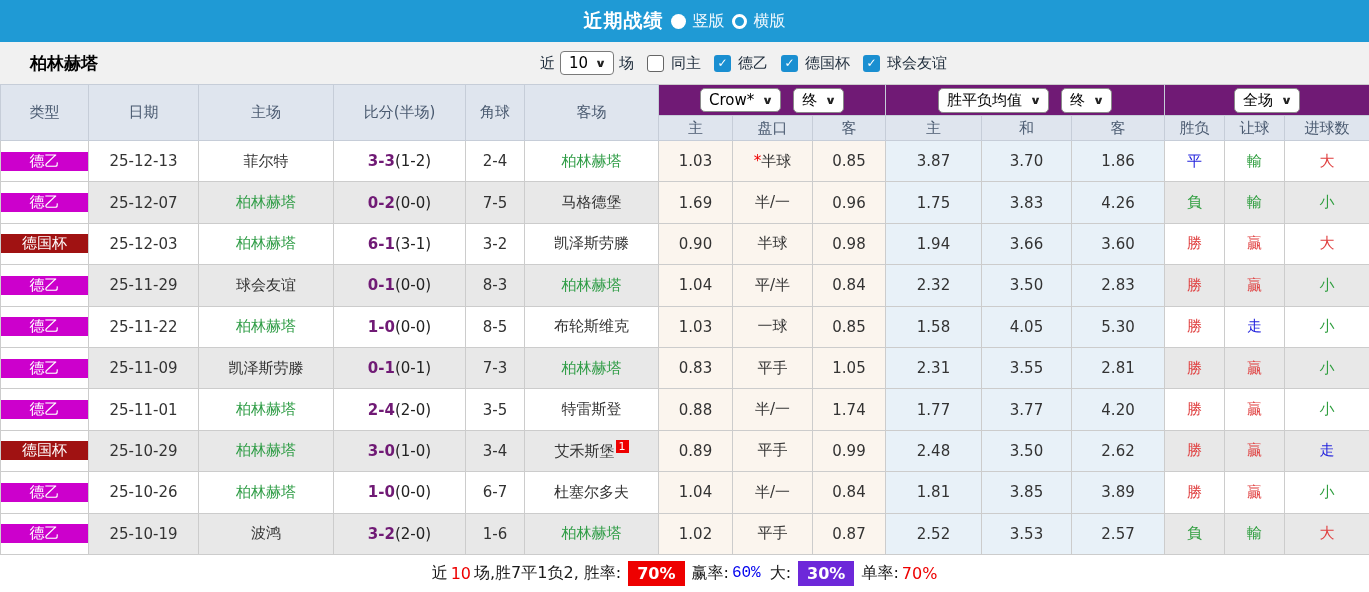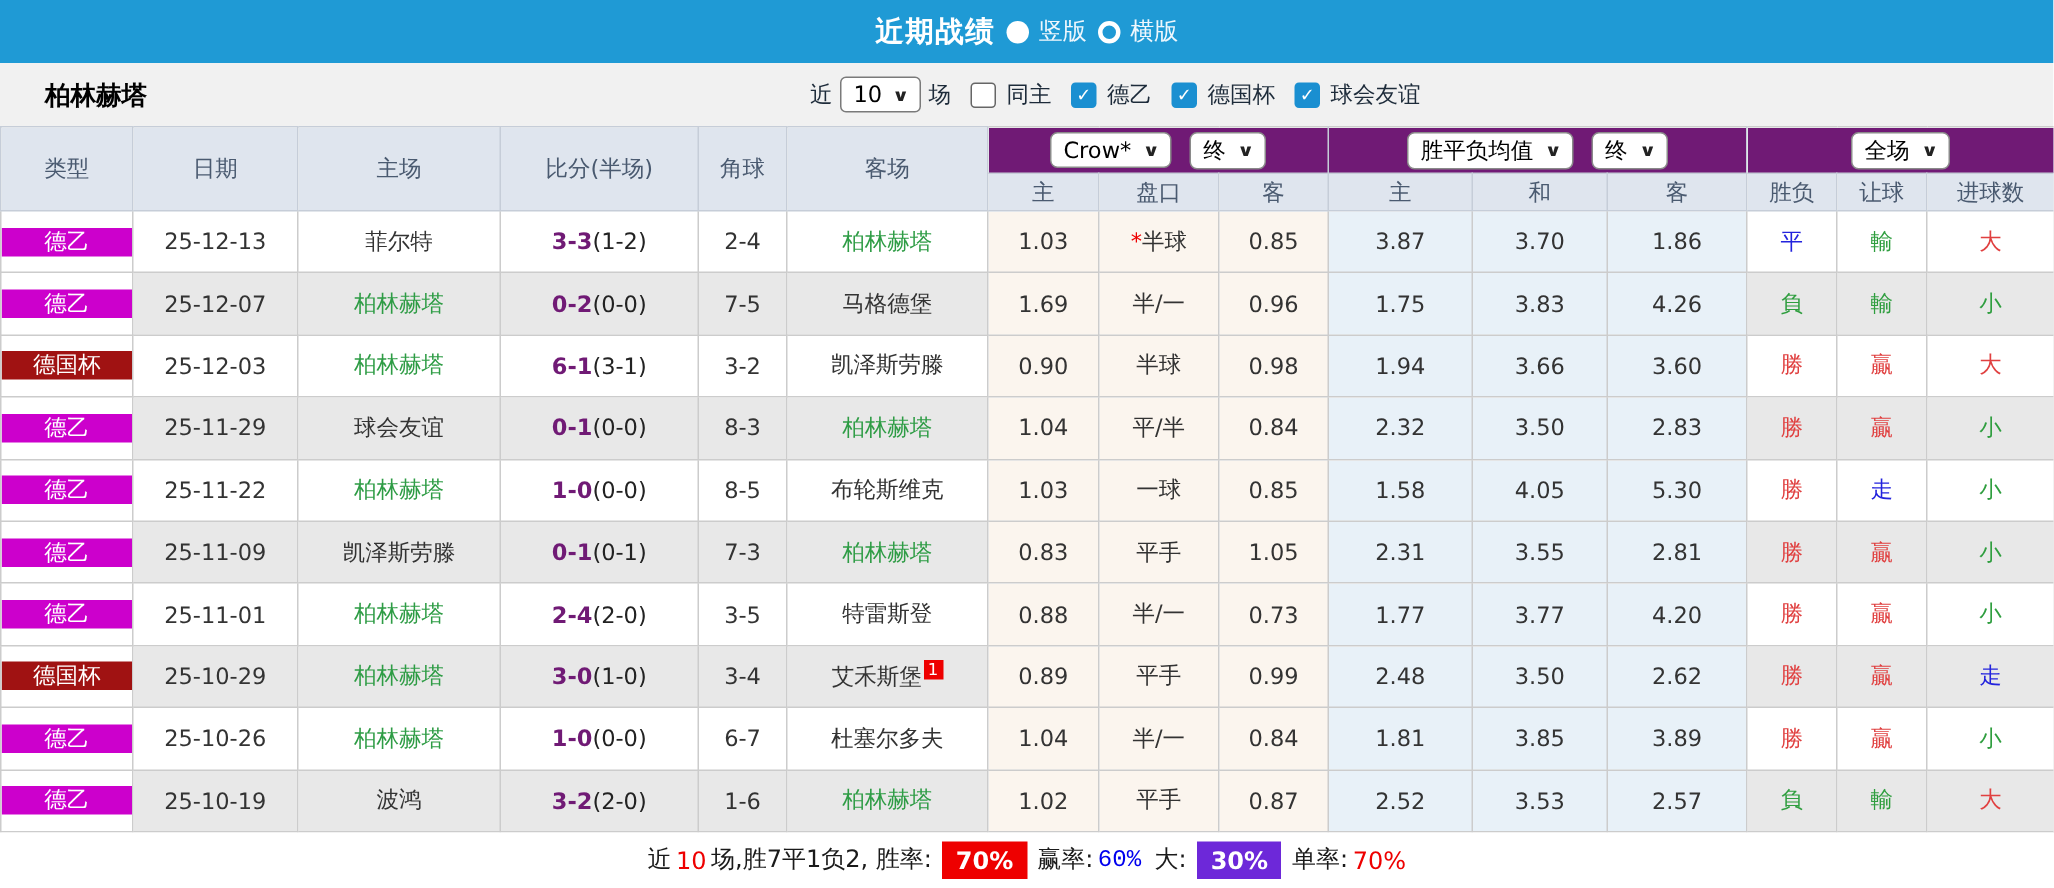--- a/index.html
+++ b/index.html
@@ -310,21 +310,21 @@
     <td class="typecell">
           <div class="type-badge" style="background:#cc00cc">德乙</div>
         </td>
     <td class="odd">25-11-01</td>
     <td class="odd tgt">柏林赫塔</td>
     <td class="odd"><span class="sc">2-4</span><span class="half">(2-0)</span></td>
     <td class="odd">3-5</td>
     <td class="odd">特雷斯登</td>
     <td class="cream">0.88</td>
     <td class="cream">半/一</td>
-    <td class="cream">0.73</td>
+    <td class="cream">1.74</td>
     <td class="bluecol">1.77</td>
     <td class="bluecol">3.77</td>
     <td class="bluecol">4.20</td>
     <td class="odd res-red">勝</td>
         <td class="odd res-red">贏</td>
         <td class="odd res-green">小</td>
   </tr>
       <tr>
     <td class="typecell">
           <div class="type-badge" style="background:#a01212">德国杯</div>

